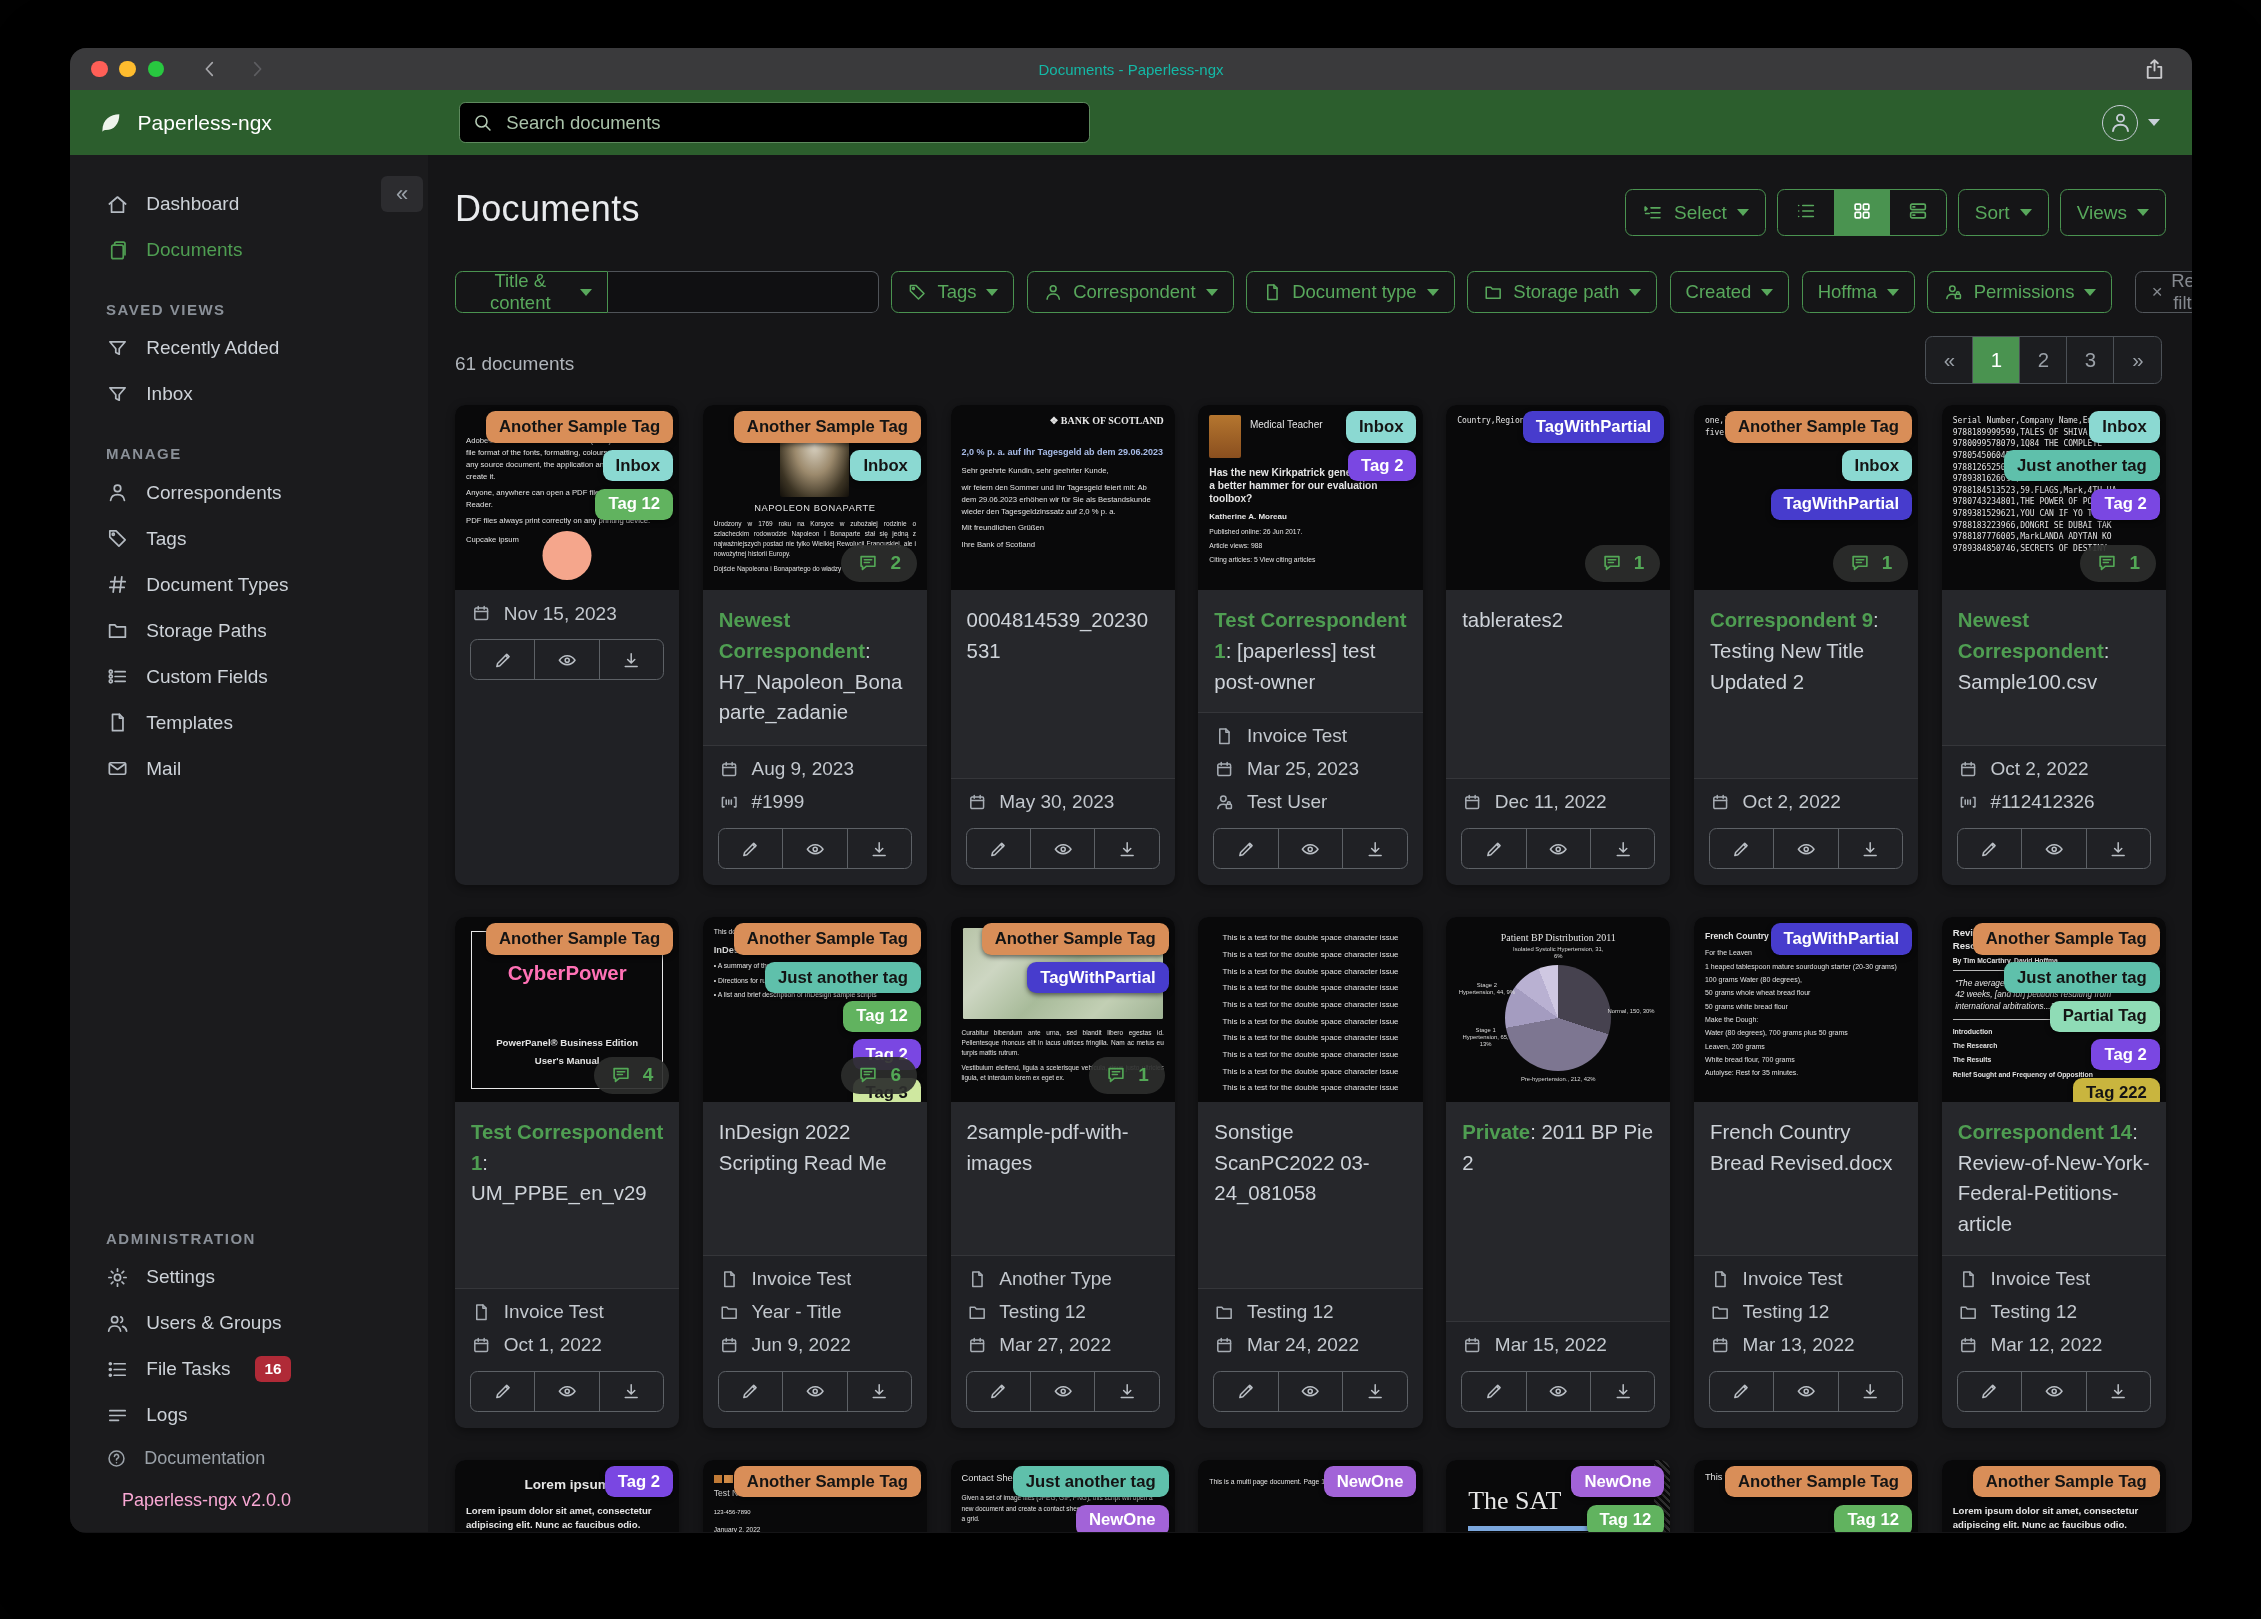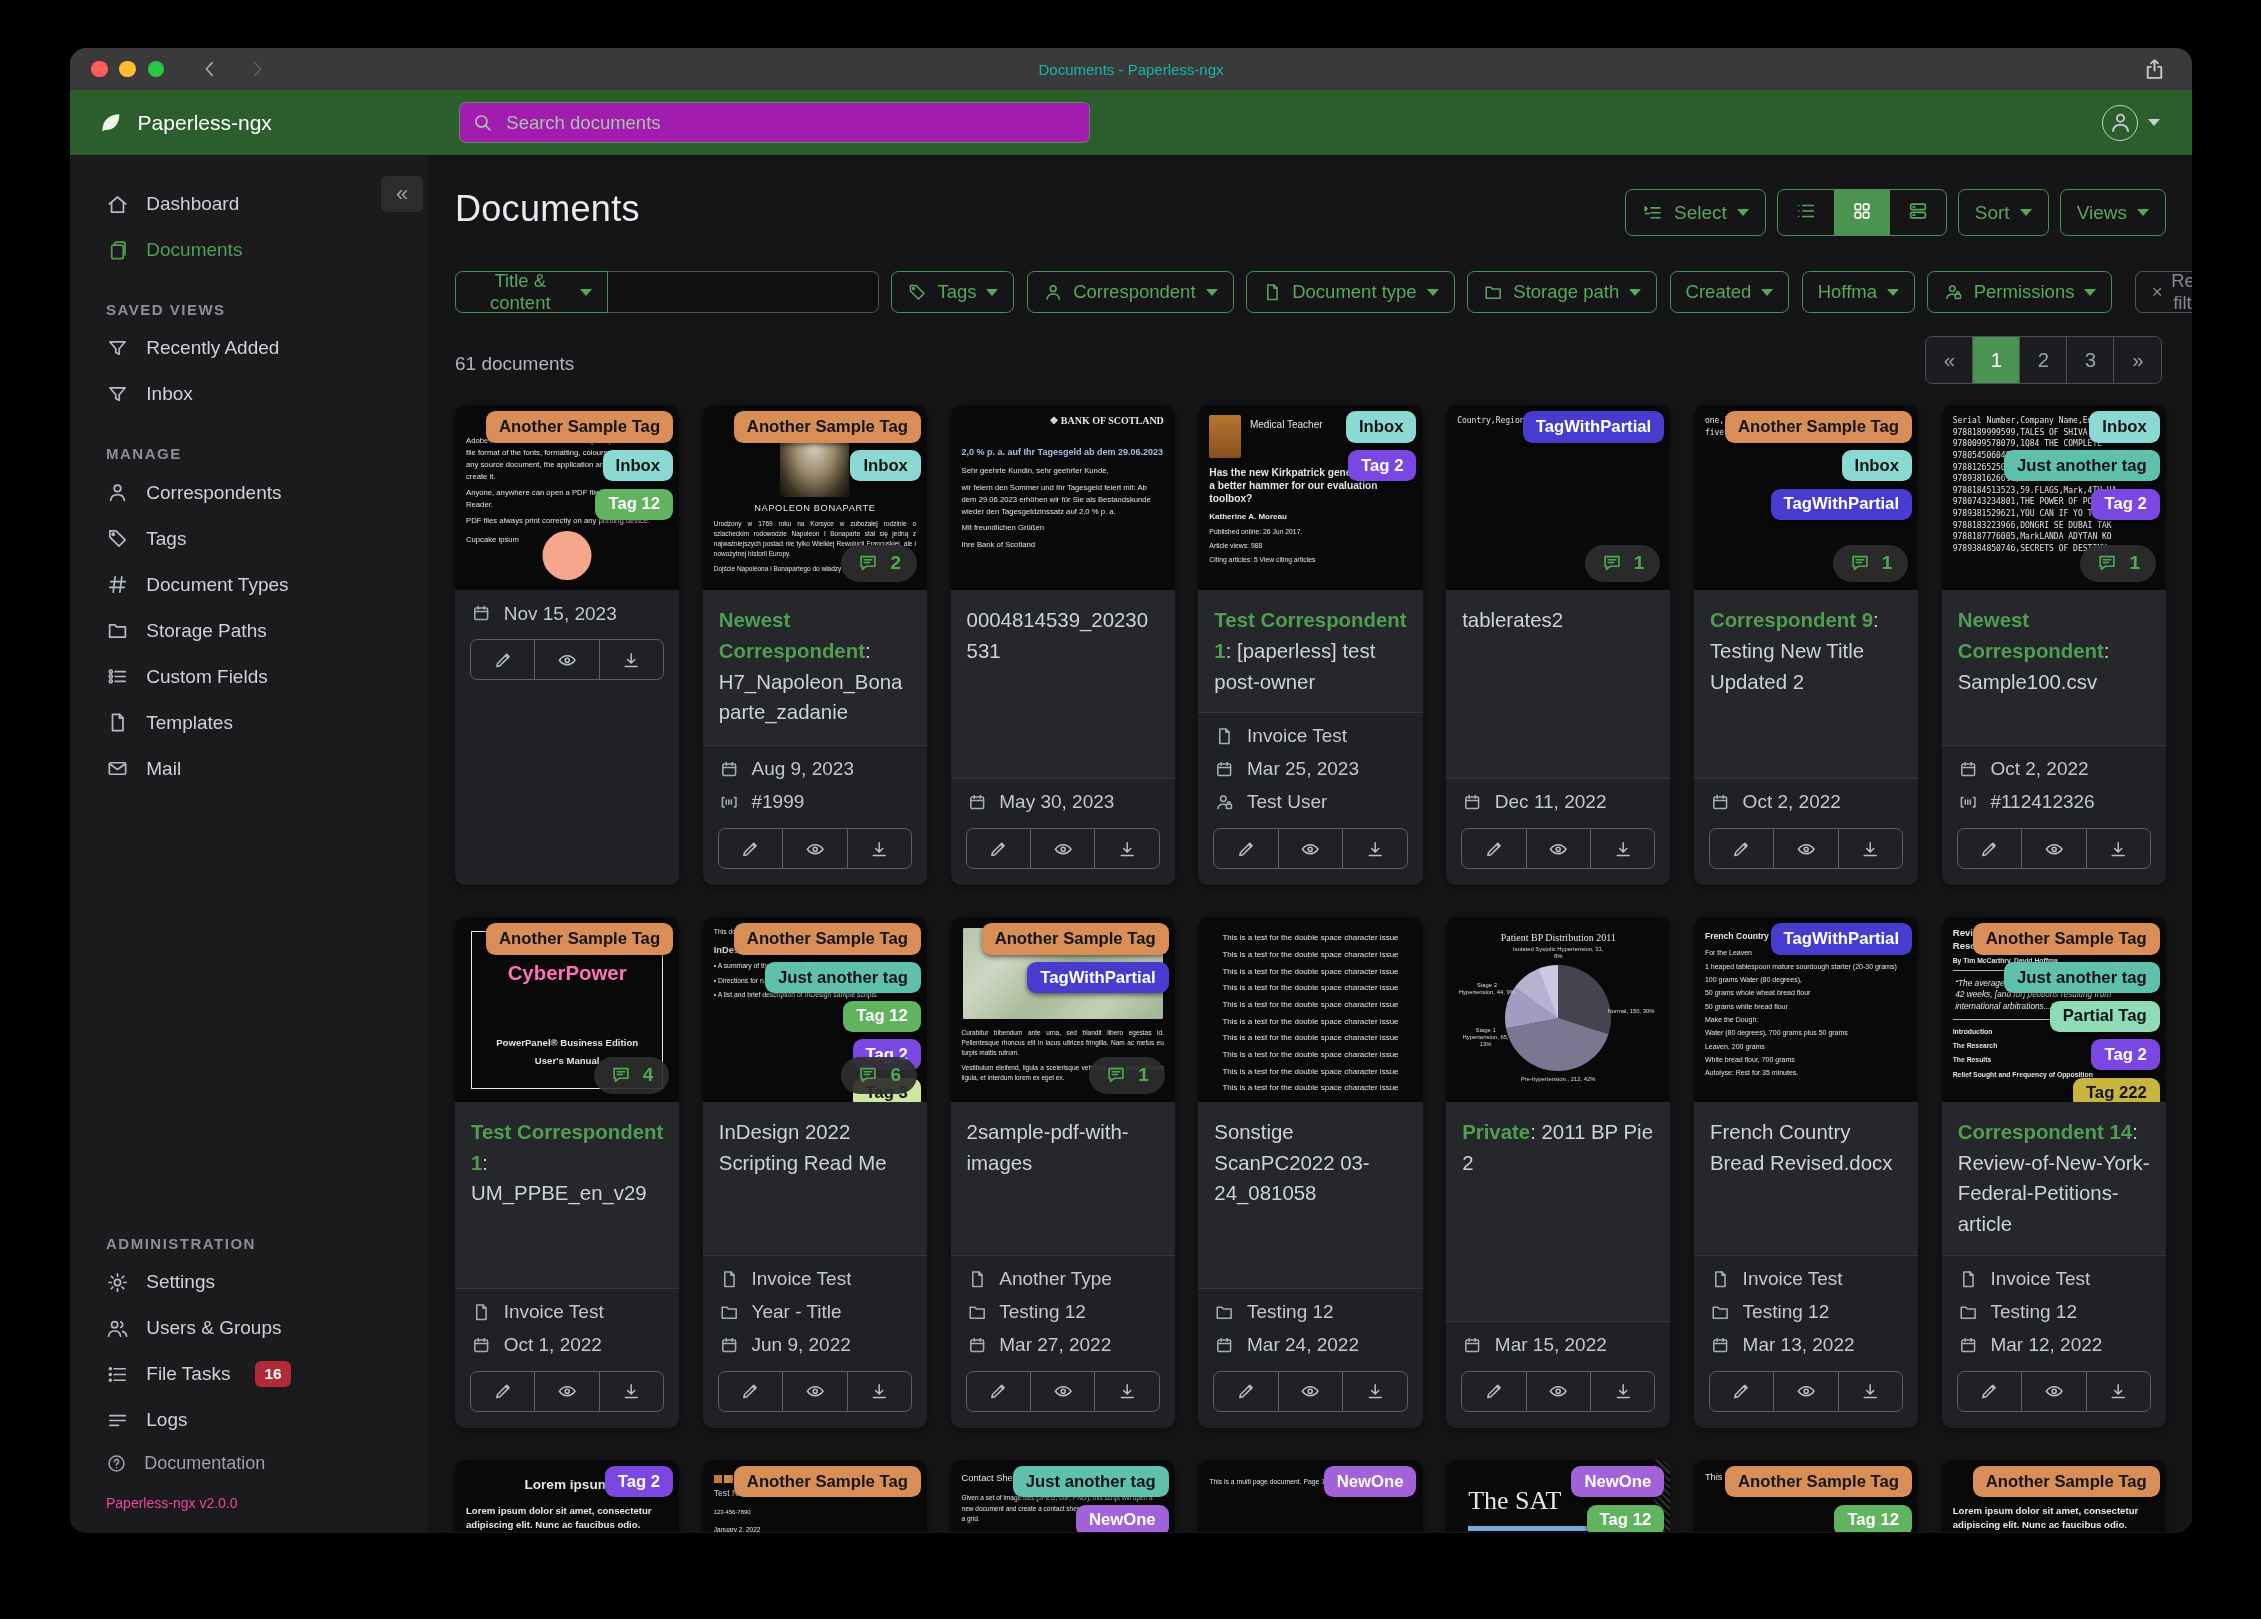--- a/index.html
+++ b/index.html
@@ -22,21 +22,21 @@
   .nav-arrows span { width:22px; height:22px; color:#a6a6aa; }
   .nav-arrows .fwd { color:#5d5d61; }
   .nav-arrows svg, .share-btn svg { width:100%; height:100%; }
   .win-title { position:absolute; left:50%; transform:translateX(-50%); color:#14b8a6; font-size:15px; }
   .share-btn { position:absolute; right:25px; width:25px; height:25px; color:#c9c9cc; background:none; border:none; padding:0; }
   
   .navbar { height:65px; background:#2c5e2d; display:flex; align-items:center; padding:0 26px; position:relative; }
   .brand { display:flex; gap:13.6px; align-items:center; color:#fff; font-size:21px; }
   .brand .leaf { width:28px; height:28px; color:#eef4ec; }
   .brand svg { width:100%; height:100%; }
-  .searchbox { position:absolute; left:389px; width:631px; height:41px; background:#a21caf;
+  .searchbox { position:absolute; left:389px; width:631px; height:41px; background:#000000;
     border:1.2px solid #5e8a5e; border-radius:6.2px; display:flex; align-items:center; padding:0 12.3px; gap:11px; color:#b3c9b3; }
   .searchbox .sic { width:21px; height:21px; flex:none; }
   .searchbox svg { width:100%; height:100%; }
   .searchbox input { background:transparent; border:none; outline:none; color:#dce8dc; font-size:18.5px; width:100%; }
   .searchbox input::placeholder { color:#a9c2a9; }
   .avatar-btn { position:absolute; right:32px; display:flex; align-items:center; gap:10px; background:none; border:none; color:#c8cfd8; padding:0; }
   .avatar-circle { width:36px; height:36px; border:1.9px solid #c6cdd6; border-radius:50%; display:flex; align-items:center; justify-content:center; color:#c6cdd6; }
   .avatar-circle svg { width:25px; height:25px; }
   .caret { width:0; height:0; border-left:6.2px solid transparent; border-right:6.2px solid transparent; border-top:7.4px solid currentColor; display:inline-block; }
   
@@ -47,21 +47,21 @@
   .side-item { display:flex; align-items:center; gap:17.3px; height:46px; padding-left:36px; color:#cdd2d8; font-size:19px; cursor:default; }
   .side-item .sic { width:23px; height:23px; color:#b4bac1; flex:none; }
   .side-item svg { width:100%; height:100%; }
   .side-item.active, .side-item.active .sic { color:#4f9e52; }
   .side-header { margin:28px 0 7.4px 36px; color:#8a9098; font-size:15px; letter-spacing:1.5px; font-weight:bold; }
   .sbadge { background:#b02a37; color:#fff; font-size:15.4px; font-weight:bold; border-radius:6.2px; padding:3.7px 9.3px; margin-left:7.4px; }
   .side-spacer { flex:1; }
   .side-footer { padding-bottom:21px; }
   .side-footer .side-item { color:#9aa1a8; font-size:18px; height:41px; }
   .side-footer .side-item .sic { color:#9aa1a8; width:21px; height:21px; }
-  .version { color:#ec4899; font-size:14px; padding:11px 0 0 36px; }
+  .version { color:#f9a8d4; font-size:18px; padding:11px 0 0 52px; }
   
   .main { flex:1; padding:33px 26px 0 27px; position:relative; overflow:hidden; background:#151517; }
   .page-head { position:relative; height:62px; }
   .page-title { margin:0; font-size:36px; font-weight:500; color:#e9ebee; letter-spacing:0.3px; }
   .toolbar { position:absolute; right:0; top:1.2px; display:flex; gap:11px; align-items:center;margin-left:8px; }
   .gbtn { display:flex; align-items:center; gap:10px; height:47px; padding:0 16px; border:1.2px solid #4a9350;
     border-radius:7.4px; color:#58a85c; background:transparent; font-size:19px; }
   .gbtn .bic { width:21.6px; height:21.6px; } .gbtn svg { width:100%; height:100%; }
   .seg { display:flex; border:1.2px solid #4a9350; border-radius:7.4px; overflow:hidden; height:47px; }
   .seg button { width:56px; border:none; background:transparent; color:#58a85c; display:flex; align-items:center; justify-content:center; padding:0; }

